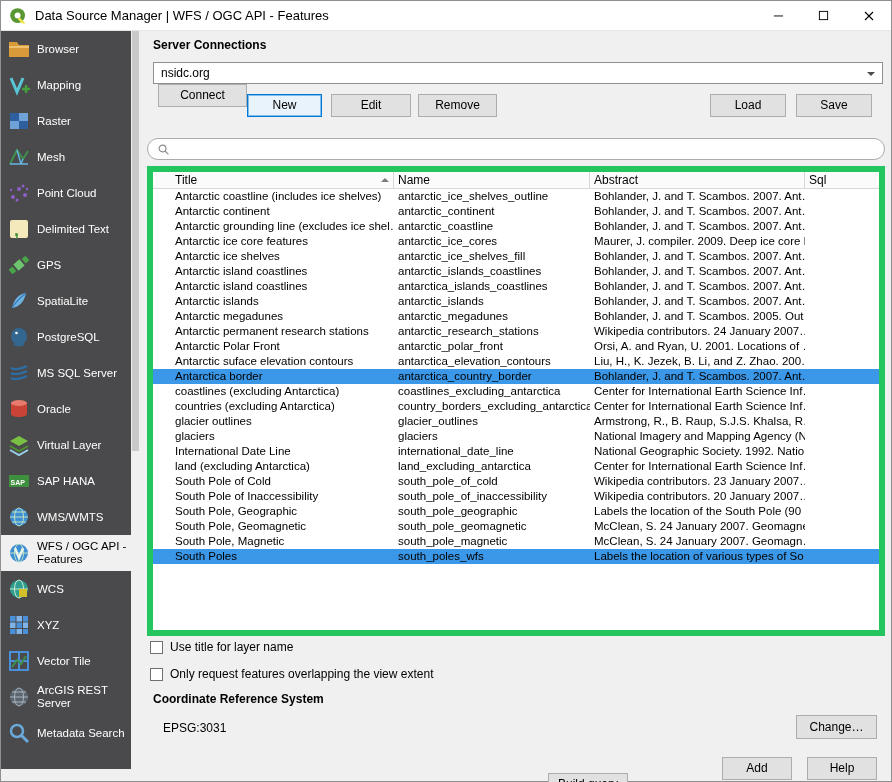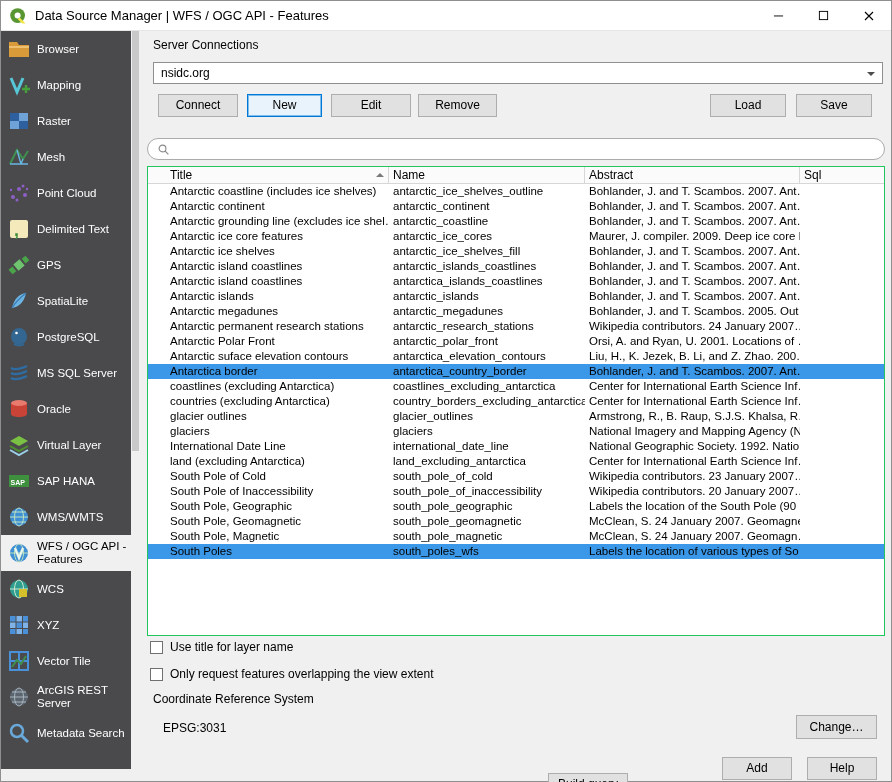--- a/index.html
+++ b/index.html
@@ -18,46 +18,46 @@
   .side-item{display:flex;align-items:center;gap:6px;min-height:36px;padding:3px 2px 3px 6px;color:#fff;font-size:11.5px;line-height:13px;cursor:default}
   .side-item .icon{width:24px;height:24px;flex:0 0 24px}
   .side-item .icon svg{width:24px;height:24px;display:block}
   .side-item.selected{background:#f0f0f0;color:#000}
   .side-label{flex:1;word-wrap:break-word}
   .side-scroll{position:absolute;top:30px;left:130px;width:9px;bottom:0;background:#f0f0f0}
   .side-scroll .thumb{position:absolute;top:0;left:1px;right:1px;height:56%;background:#c9c9c9}
 
   
   .main{position:absolute;top:30px;left:139px;right:0;bottom:0;background:#f0f0f0}
-  .group-label{position:absolute;font-weight:normal}
+  .group-label{position:absolute;font-weight:bold}
   #lbl-server{top:7px;left:13px}
   #lbl-crs{top:661px;left:13px}
 
   .combo{position:absolute;top:31px;left:13px;right:8px;height:22px;background:#fff;border:1px solid #8f8f8f;display:flex;align-items:center;padding:0 7px;cursor:default}
   .combo .arrow{margin-left:auto;width:0;height:0;border:4px solid transparent;border-top-color:#4d4d4d;margin-top:5px}
 
   .btn{position:absolute;height:23px;background:#e1e1e1;border:1px solid #adadad;text-align:center;line-height:21px;font-size:12px;cursor:default}
   .btn.focused{border-color:#0078d7;background:#e9f3fb;box-shadow:inset 0 0 0 1px #7fbdec}
-  #btn-connect{top:63px;left:18px;width:80px}
+  #btn-connect{top:53px;left:18px;width:89px}
   #btn-new{top:63px;left:107px;width:75px}
   #btn-edit{top:63px;left:191px;width:80px}
   #btn-remove{top:63px;left:278px;width:79px}
   #btn-load{top:63px;right:105px;width:76px}
   #btn-save{top:63px;right:19px;width:76px}
   #btn-change{top:684px;right:14px;width:81px;height:24px;line-height:22px}
   #btn-build{top:742px;right:263px;width:80px}
   #btn-close{top:753px;right:181px;width:70px}
   #btn-add{top:726px;right:99px;width:70px}
   #btn-help{top:726px;right:14px;width:70px}
 
   .search{position:absolute;top:107px;left:7px;right:6px;height:22px;background:#fff;border:1px solid #ababab;border-radius:11px;display:flex;align-items:center;padding:0 9px;gap:6px}
   .search svg{width:13px;height:13px;display:block}
   .search input{border:none;outline:none;flex:1;font:inherit;background:transparent;height:18px}
 
-  .table{position:absolute;top:135px;left:7px;right:6px;bottom:145px;background:#fff;border:1px solid #22c55e;display:flex;flex-direction:column;overflow:hidden}
+  .table{position:absolute;top:135px;left:7px;right:6px;bottom:145px;background:#fff;border:6px solid #22c55e;display:flex;flex-direction:column;overflow:hidden}
   .thead{display:flex;background:#fbfbfb;border-bottom:1px solid #d7d7d7;height:17px;flex:0 0 17px}
   .th{display:flex;align-items:center;padding:0 4px;border-right:1px solid #d7d7d7;overflow:hidden}
   .th:last-child{border-right:none}
   .sort{width:0;height:0;border:4px solid transparent;border-bottom-color:#7a7a7a;margin-left:auto;margin-bottom:4px}
   .tbody{flex:1;overflow:hidden}
   .trow{display:flex;height:15px;align-items:flex-end}
   .trow.selected{background:#3b97e8}
   .cell{padding:0 4px;white-space:nowrap;overflow:hidden;height:15px;line-height:15px;font-size:11.5px}
   .c0{width:241px;padding-left:22px}
   .c1{width:196px}

